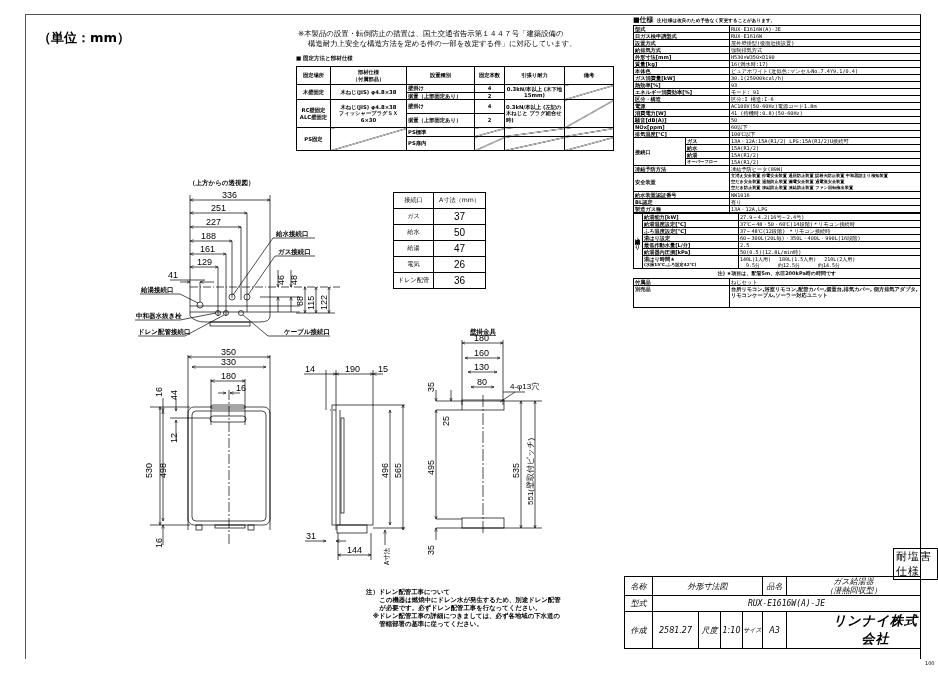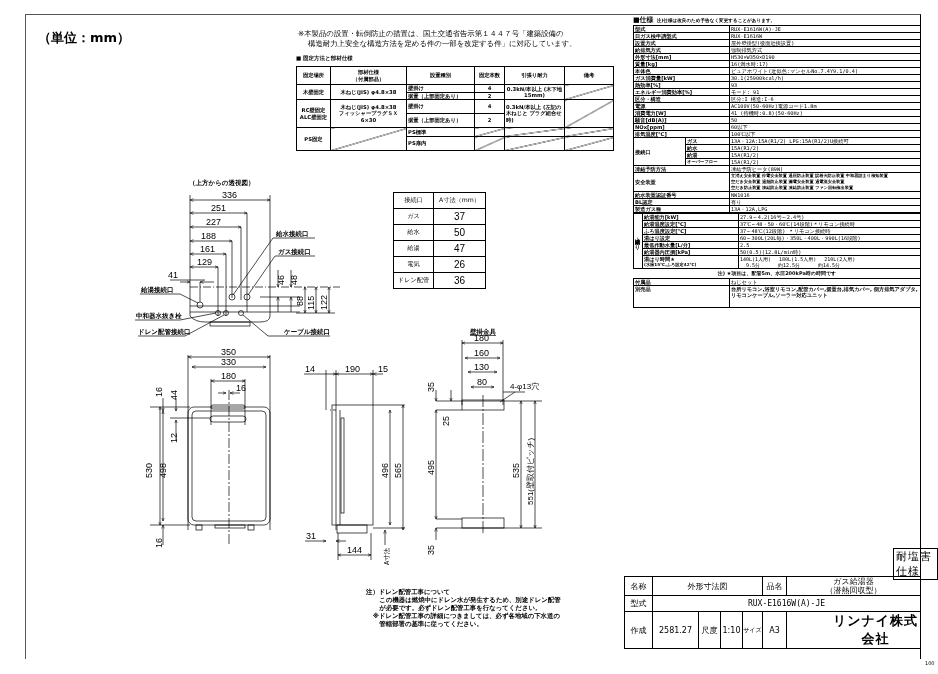--- a/index.html
+++ b/index.html
@@ -23,21 +23,21 @@
   .spec-head small { font-size: 4.6px; margin-left: 3px; }
   .spec table { width: 288px; }
   .spec td { border: 1px solid #000; line-height: 6px; padding: 0 1px; vertical-align: top; }
   .spec td.k { width: 96px; }
   .spec td.v { font-family: "DejaVu Sans Mono", monospace; font-weight: normal; }
   .spec .note-line { text-align: center; font-size: 5px; height: 9px; line-height: 9px; }
   svg text { font-family: "Liberation Sans", sans-serif; }
   .drain-note { left: 366px; top: 588px; font-size: 6.4px; line-height: 8px; font-weight: bold; white-space: pre; }
   .salt { left: 845px; top: 548px; font-size: 11px; border: 1px solid #000; padding: 0 2px; letter-spacing: 1px; margin-left: 48px; }
   .title-block { position: absolute; left: 624px; top: 576px; width: 297px; font-size: 8px; }
-  .title-block td { border: 1px solid #000; text-align: center; height: 16px; }
+  .title-block td { border: 1px solid #000; text-align: center; height: 16px; font-style: italic; }
   .title-block .small { font-size: 6px; }
   .title-block .company { font-size: 13px; font-weight: bold; letter-spacing: 1px; padding-left: 44px; }
   .pageno { left: 925px; top: 660px; font-size: 5px; }
 </style>
 </head>
 <body>
 
 <div class="frame"></div>
 
 <div class="abs unit">（単位：mm）</div>

